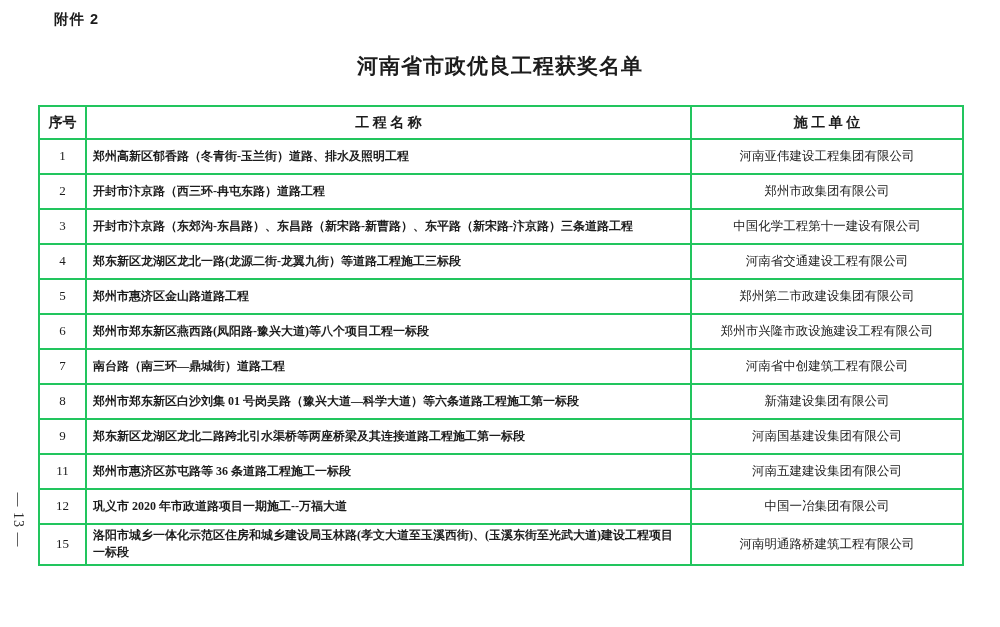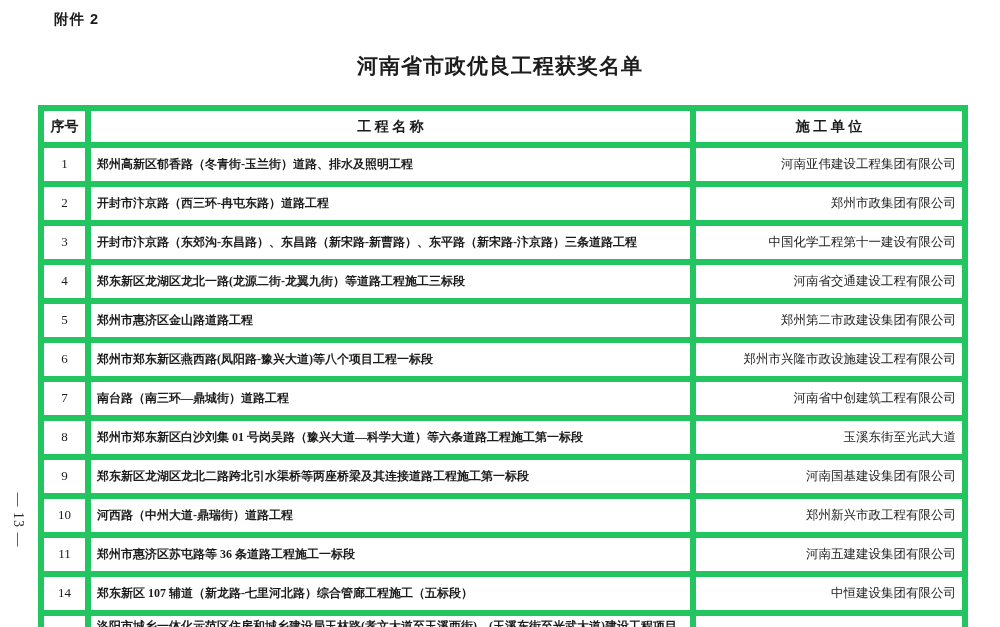--- a/index.html
+++ b/index.html
@@ -41,21 +41,21 @@
     top: 105px;
     width: 924px;
     border-collapse: collapse;
     table-layout: fixed;
     border: 1.5px solid #3a3a3a;
   }
   col.c-no   { width: 47px; }
   col.c-proj { width: 605px; }
   col.c-comp { width: 272px; }
   th, td {
-    border: 6px solid #22c55e;
+    border: 2px solid #22c55e;
     vertical-align: middle;
   }
   th {
     height: 31px;
     font-size: 14px;
     font-weight: bold;
     text-align: center;
     padding: 0;
   }
   td {
@@ -68,21 +68,21 @@
     text-align: center;
     font-size: 13px;
     padding: 2px 0;
   }
   td.proj {
     text-align: left;
     font-size: 12px;
     font-weight: bold;
   }
   td.comp {
-    text-align: right;
+    text-align: center;
     font-size: 12.5px;
   }
   .page-num {
     position: absolute;
     left: -20px;
     top: 512px;
     width: 76px;
     text-align: center;
     font-size: 14px;
     letter-spacing: 1px;
@@ -142,41 +142,36 @@
         <td class="comp">郑州市兴隆市政设施建设工程有限公司</td>
       </tr>
       <tr>
         <td class="no">7</td>
         <td class="proj">南台路（南三环—鼎城街）道路工程</td>
         <td class="comp">河南省中创建筑工程有限公司</td>
       </tr>
       <tr>
         <td class="no">8</td>
         <td class="proj">郑州市郑东新区白沙刘集 01 号岗吴路（豫兴大道—科学大道）等六条道路工程施工第一标段</td>
-        <td class="comp">玉溪东街至光武大道</td>
+        <td class="comp">新蒲建设集团有限公司</td>
       </tr>
       <tr>
         <td class="no">9</td>
         <td class="proj">郑东新区龙湖区龙北二路跨北引水渠桥等两座桥梁及其连接道路工程施工第一标段</td>
         <td class="comp">河南国基建设集团有限公司</td>
       </tr>
       <tr>
-        <td class="no">10</td>
-        <td class="proj">河西路（中州大道-鼎瑞街）道路工程</td>
-        <td class="comp">郑州新兴市政工程有限公司</td>
-      </tr>
-      <tr>
         <td class="no">11</td>
         <td class="proj">郑州市惠济区苏屯路等 36 条道路工程施工一标段</td>
         <td class="comp">河南五建建设集团有限公司</td>
       </tr>
       <tr>
-        <td class="no">14</td>
-        <td class="proj">郑东新区 107 辅道（新龙路-七里河北路）综合管廊工程施工（五标段）</td>
-        <td class="comp">中恒建设集团有限公司</td>
+        <td class="no">12</td>
+        <td class="proj">巩义市 2020 年市政道路项目一期施工--万福大道</td>
+        <td class="comp">中国一冶集团有限公司</td>
       </tr>
       <tr>
         <td class="no">15</td>
         <td class="proj">洛阳市城乡一体化示范区住房和城乡建设局玉林路(孝文大道至玉溪西街)、(玉溪东街至光武大道)建设工程项目一标段</td>
         <td class="comp">河南明通路桥建筑工程有限公司</td>
       </tr>
     </tbody>
 </table>
 
 <div class="page-num">— 13 —</div>

